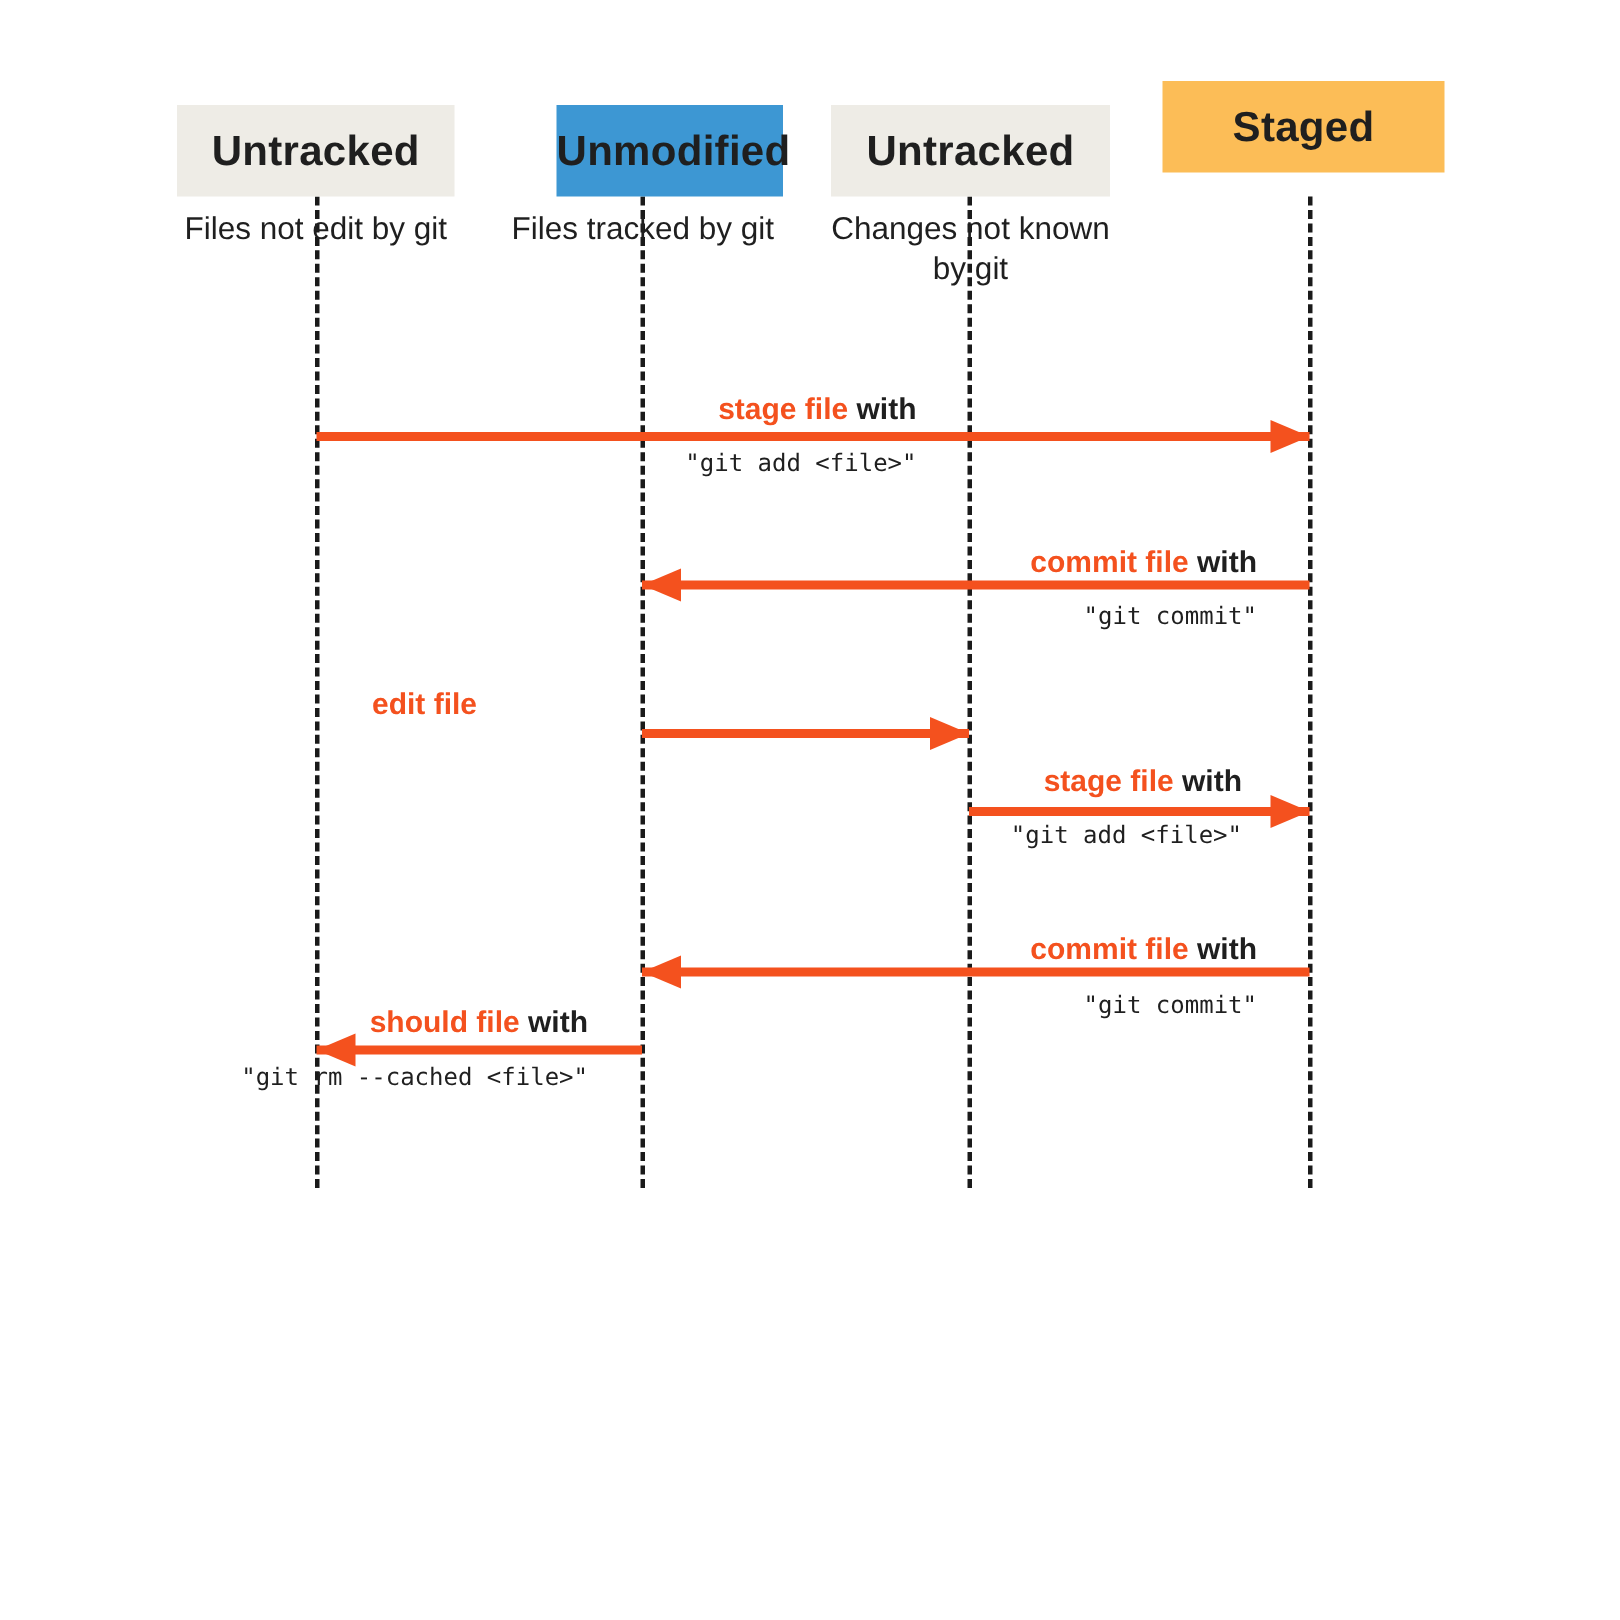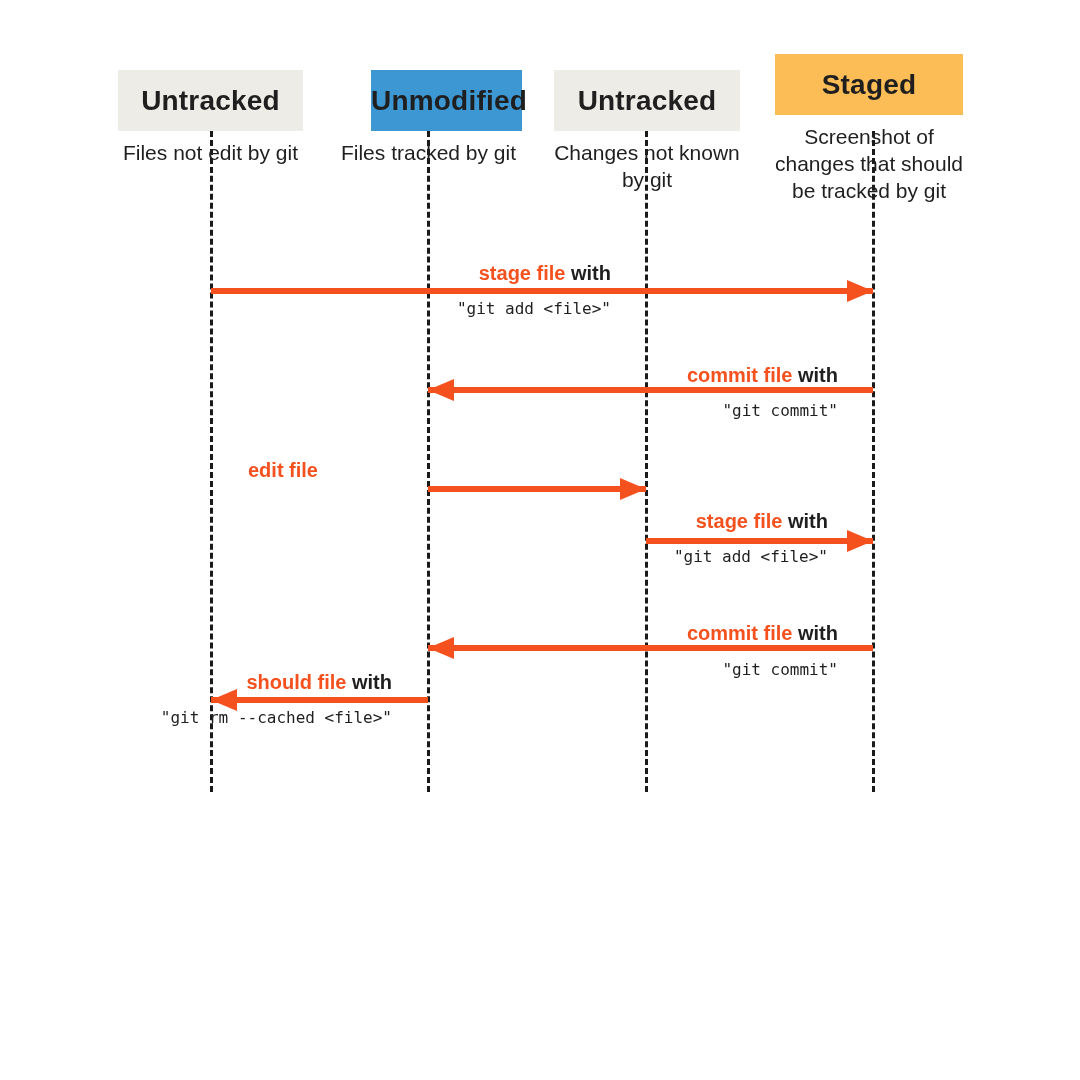--- a/index.html
+++ b/index.html
@@ -115,21 +115,20 @@
       <div class="state-col" style="left: 335px; top: 70px; width: 187px;">
         <div class="state-box" style="background: rgb(61, 151, 211); color: rgb(31, 31, 31); margin-left: 36px;">Unmodified</div>
         <div class="state-desc" style="color: rgb(31, 31, 31);">Files tracked by git</div>
       </div>
       <div class="state-col" style="left: 554px; top: 70px; width: 186px;">
         <div class="state-box" style="background: rgb(238, 236, 230); color: rgb(31, 31, 31);">Untracked</div>
         <div class="state-desc" style="color: rgb(31, 31, 31);">Changes not known by git</div>
       </div>
       <div class="state-col" style="left: 775px; top: 54px; width: 188px;">
         <div class="state-box" style="background: rgb(252, 189, 87); color: rgb(31, 31, 31);">Staged</div>
-        <div class="state-desc" style="color: rgb(31, 31, 31);">Screenshot of changes that should be tracked by git</div>
       </div>
     </div>
 
   <div id="transitions">
       <div class="arrow-row" style="left: 211px; top: 291px; width: 662px;">
         <div class="arrow-line" style="width: 662px; background: rgb(244, 81, 30);"></div>
         <div class="arrow-head right" style="left: 636px; border-left-color: rgb(244, 81, 30);"></div>
       </div>
       <div class="arrow-label" style="left: 0px; width: 611px; top: 262px; color: rgb(31, 31, 31);"><span class="accent" style="color: rgb(244, 81, 30);">stage file</span><span> with</span></div>
       <div class="arrow-cmd" style="left: 0px; width: 611px; top: 299px; color: rgb(31, 31, 31);">"git add &lt;file&gt;"</div>

